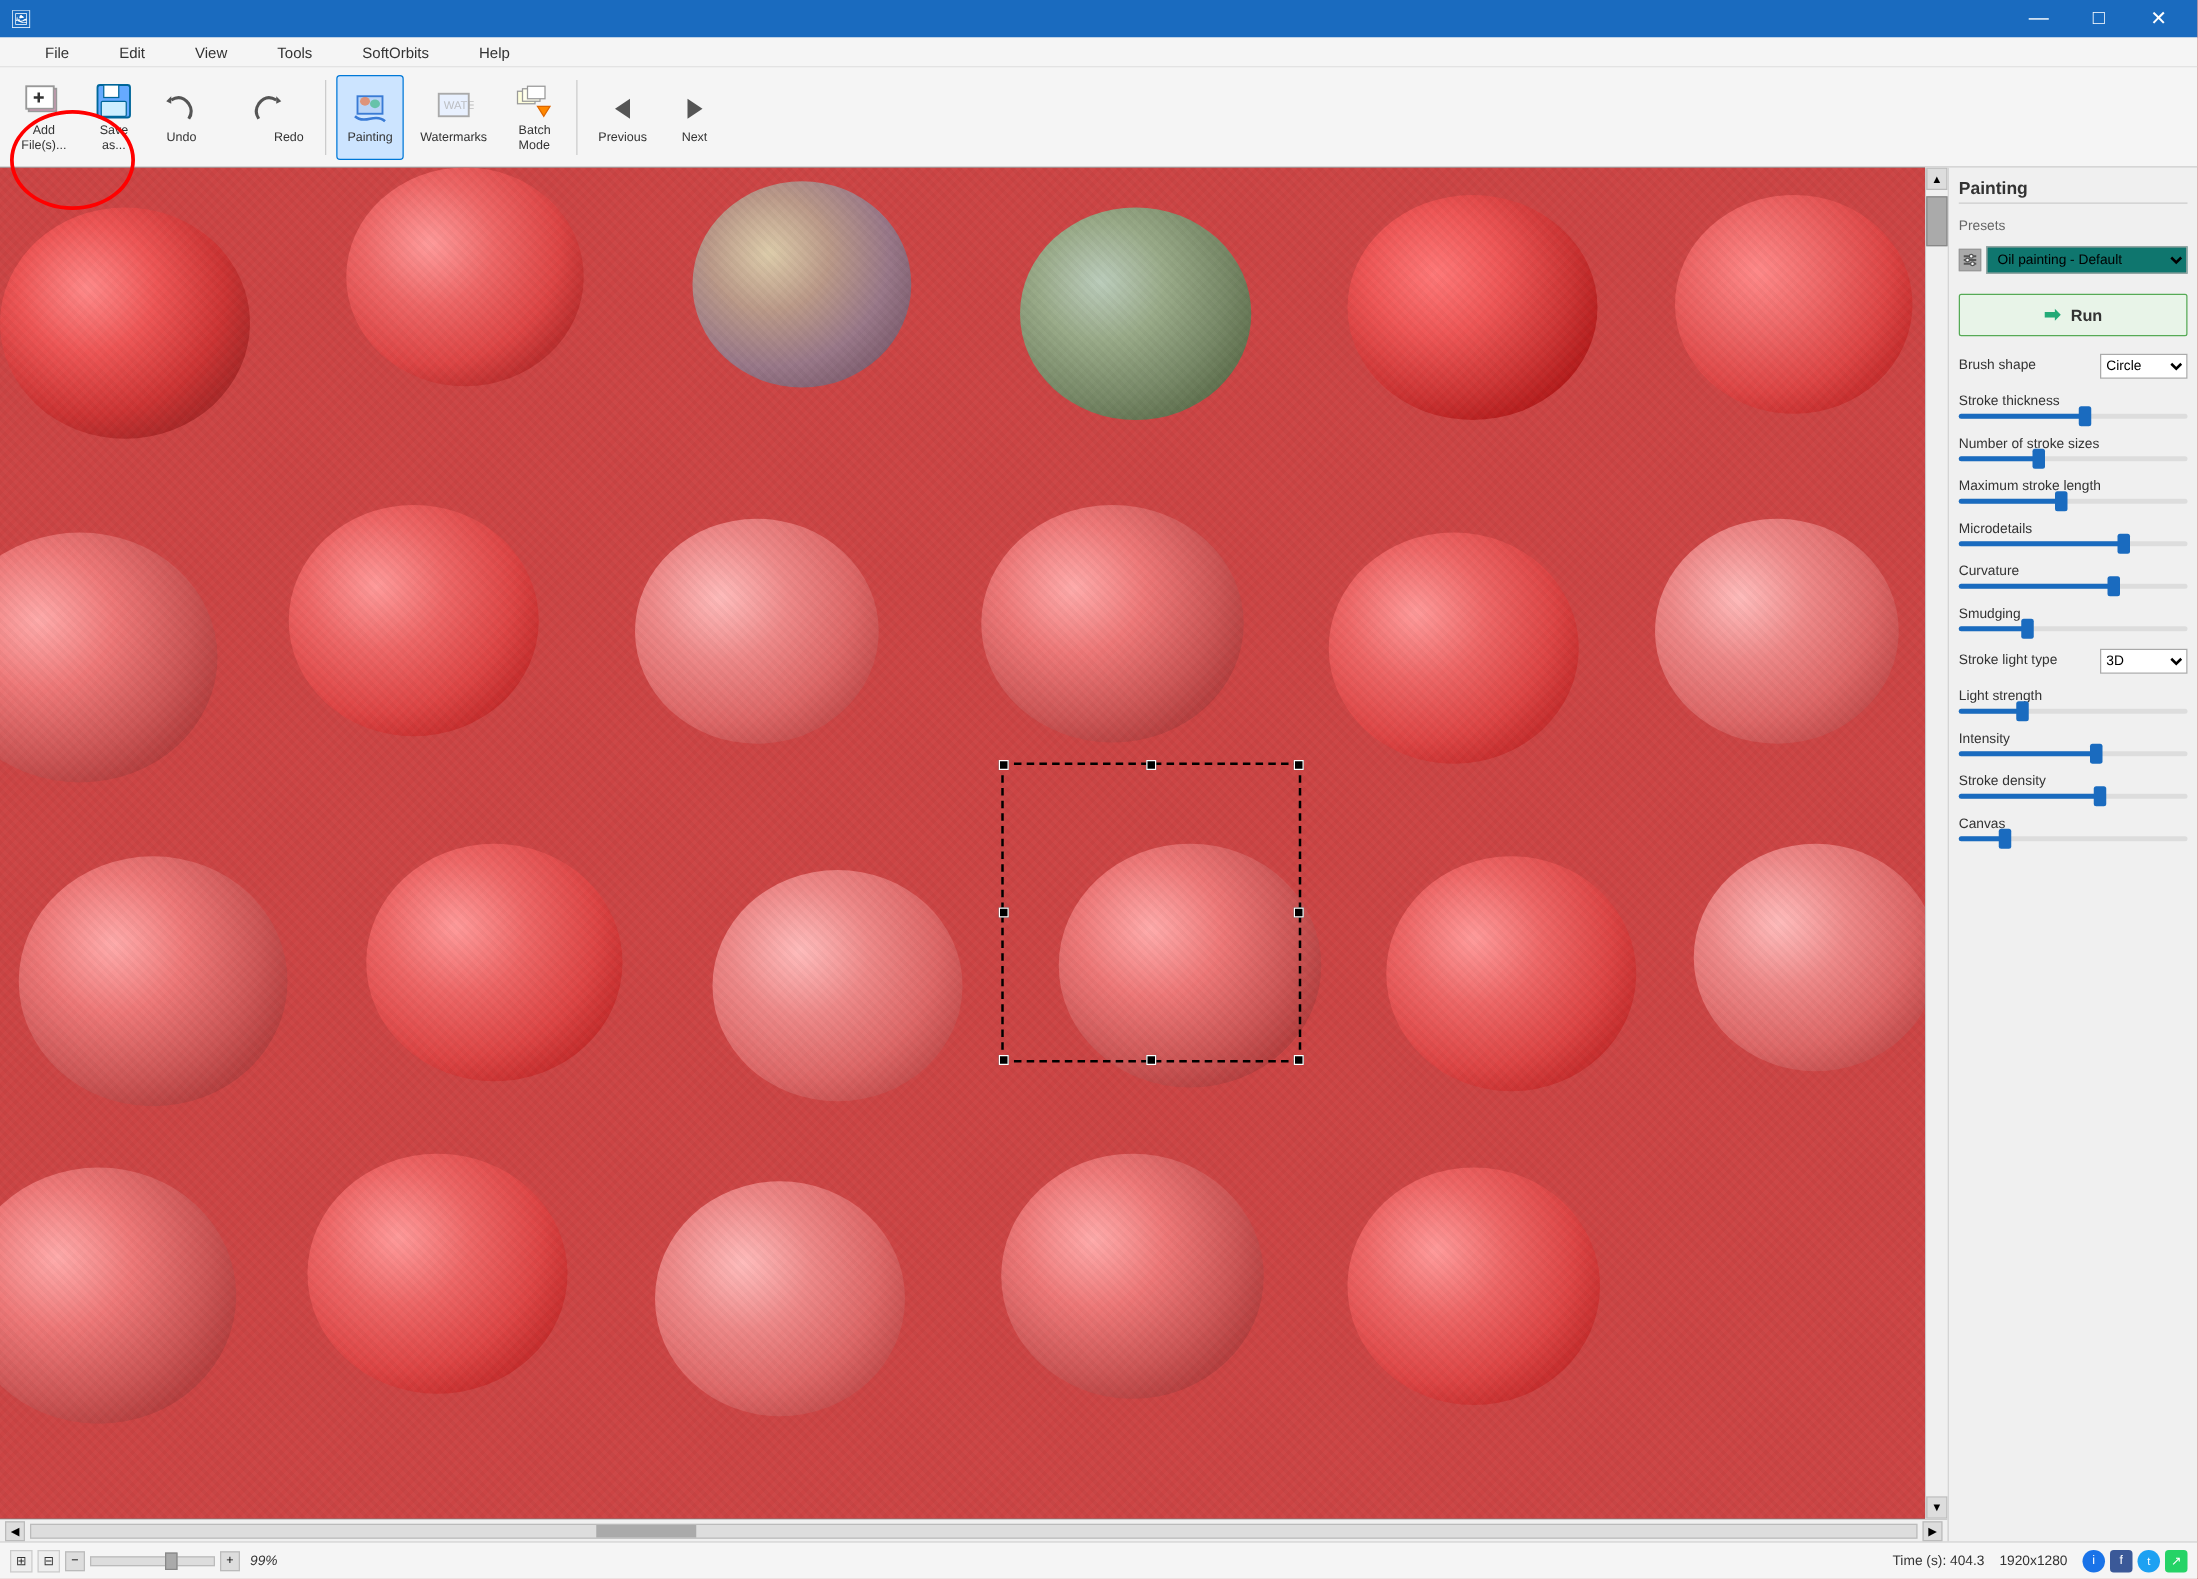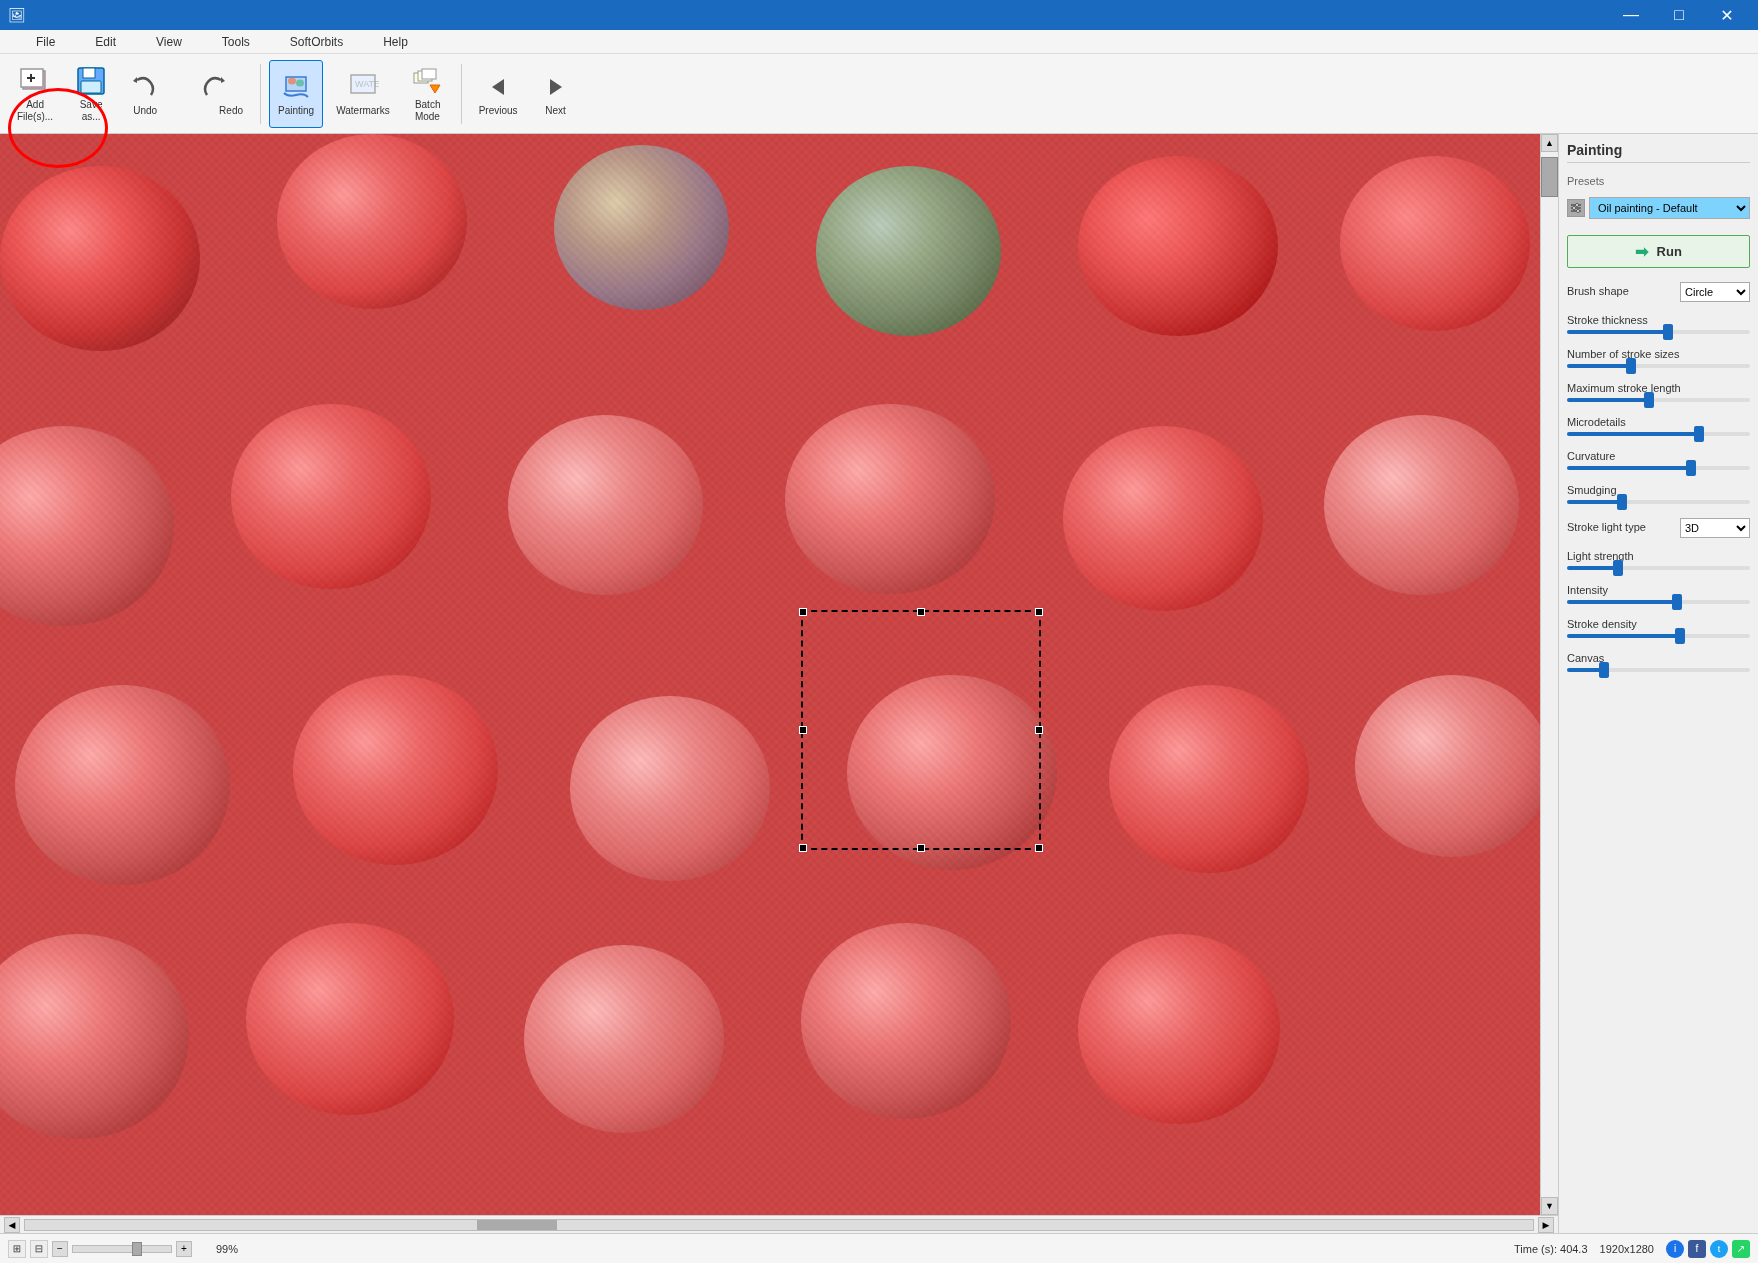--- a/index.html
+++ b/index.html
@@ -166,21 +166,21 @@
       border: 1px solid #999;
       display: flex; align-items: center; justify-content: center;
       font-size: 10px;
       cursor: pointer;
     }
     .preset-select {
       flex: 1;
       height: 22px;
       font-size: 11px;
       border: 1px solid #aaa;
-      background: #7dd3fc;
+      background: #0f766e;
       padding: 0 4px;
     }
 
     .run-btn {
       background: #e8f4e8;
       border: 1px solid #5a5;
       color: #333;
       padding: 6px 0;
       text-align: center;
       font-size: 13px;
@@ -609,21 +609,21 @@
 
 <div class="status-bar">
   <div class="status-left">
     <div style="width:18px;height:18px;border:1px solid #ccc;background:#eee;display:flex;align-items:center;justify-content:center;font-size:10px;cursor:pointer;">⊞</div>
     <div style="width:18px;height:18px;border:1px solid #ccc;background:#eee;display:flex;align-items:center;justify-content:center;font-size:10px;cursor:pointer;">⊟</div>
     <button class="zoom-btn">−</button>
     <div class="zoom-track">
       <div class="zoom-thumb"></div>
     </div>
     <button class="zoom-btn">+</button>
-    <span style="margin-left:20px;">99%</span>
+    <span style="margin-left:4px;font-style:italic;">99%</span>
   </div>
   <div class="status-right">
     <span>Time (s): 404.3</span>
     <span>1920x1280</span>
     <div style="display:flex;gap:4px;">
       <div style="width:18px;height:18px;border-radius:50%;background:#1a73e8;display:flex;align-items:center;justify-content:center;cursor:pointer;color:white;font-size:10px;">i</div>
       <div style="width:18px;height:18px;border-radius:3px;background:#3b5998;display:flex;align-items:center;justify-content:center;cursor:pointer;color:white;font-size:10px;">f</div>
       <div style="width:18px;height:18px;border-radius:50%;background:#1da1f2;display:flex;align-items:center;justify-content:center;cursor:pointer;color:white;font-size:9px;">t</div>
       <div style="width:18px;height:18px;border-radius:3px;background:#25d366;display:flex;align-items:center;justify-content:center;cursor:pointer;color:white;font-size:10px;">↗</div>
     </div>

